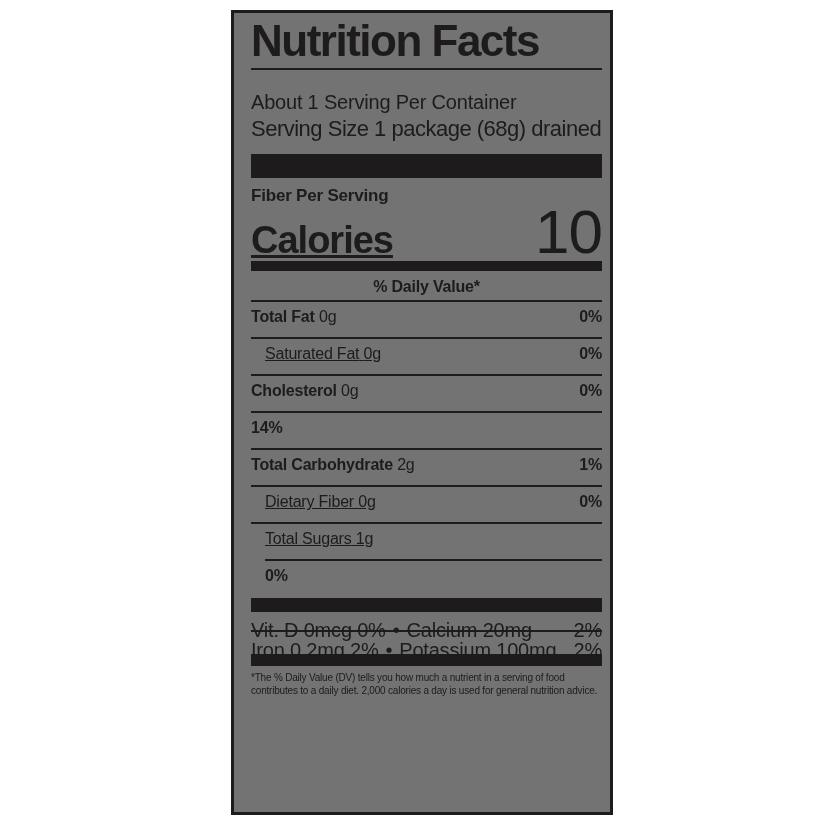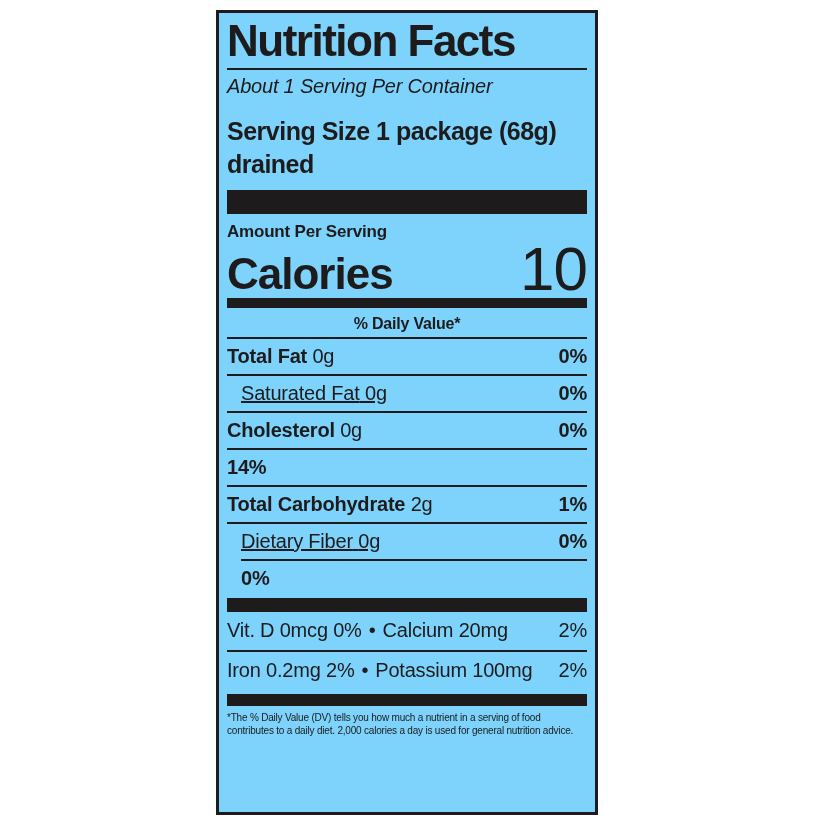--- a/index.html
+++ b/index.html
@@ -5,108 +5,107 @@
   * { box-sizing: border-box; }
   html, body {
     margin: 0; padding: 0;
     width: 824px; height: 824px;
     background: #ffffff;
     font-family: "Liberation Sans", sans-serif;
     color: #1d1b1b;
   }
   .nf-label {
     position: absolute;
-    left: 216px; top: 10px;
+    left: 231px; top: 10px;
     width: 382px; height: 805px;
     border: 3px solid #1d1b1b;
-    background: #7dd3fc;
-    padding: 4px 8px 6px 8px;
+    background: #737373;
+    padding: 4px 8px 6px 17px;
     letter-spacing: -0.2px;
     overflow: hidden;
   }
   .nf-title {
     font-size: 44px;
     font-weight: bold;
     letter-spacing: -1.5px;
     line-height: 1.08;
     padding-bottom: 3px;
     border-bottom: 2px solid #1d1b1b;
     white-space: nowrap;
   }
   .about-line {
     font-size: 20px;
     line-height: 1.28;
-    margin-top: 4px;
-    font-style: italic;
+    margin-top: 20px;
   }
   .serving-line {
-    font-size: 25px;
-    font-weight: bold;
+    font-size: 22px;
+    font-weight: normal;
     letter-spacing: -0.5px;
     line-height: 1.3;
-    margin-top: 16px;
   }
   .bar { background: #1d1b1b; width: 100%; }
   .bar-thick  { height: 24px; margin-top: 10px; }
   .bar-mid    { height: 10px; margin-top: 3px; }
   .bar-protein{ height: 14px; margin-top: 2px; }
   .bar-bottom { height: 12px; margin-top: 2px; }
   .amount-heading {
     font-size: 17px;
     font-weight: bold;
     margin-top: 8px;
     line-height: 1.2;
   }
   .calories-row {
     display: flex;
     justify-content: space-between;
     align-items: flex-end;
     height: 52px;
   }
   .calories-label {
-    font-size: 44px;
+    font-size: 38px;
     font-weight: bold;
     letter-spacing: -1px;
     line-height: 0.95;
+    text-decoration: underline;
   }
   .calories-value {
     font-size: 62px;
     font-weight: normal;
     line-height: 0.82;
     letter-spacing: -1px;
   }
   .dv-header {
     text-align: center;
     font-size: 16px;
     font-weight: bold;
     padding: 7px 0 4px 0;
   }
   .row {
     display: flex;
     justify-content: space-between;
     align-items: baseline;
     border-top: 2px solid #1d1b1b;
     padding: 5px 0 5px 0;
-    font-size: 20px;
+    font-size: 16px;
     line-height: 1.25;
     height: 37px;
   }
   .row .nm b { font-weight: bold; }
   .row .dv { font-weight: bold; }
   .ind1 .nm { padding-left: 14px; text-decoration: underline; }
   .rule-ind { margin-left: 14px; }
   .rule-ind .nm { padding-left: 14px; }
   .it { font-style: italic; }
   .mrow {
     display: flex;
     align-items: baseline;
     padding: 6px 0;
     font-size: 20px;
     line-height: 1.25;
-    height: 40px;
+    height: 20px;
   }
   .mrow .bullet { margin: 0 7px; }
   .mrow .spacer { flex: 1; }
   .m-sep { border-bottom: 2px solid #1d1b1b; }
   .footnote {
     margin-top: 5px;
     font-size: 10px;
     line-height: 1.32;
     letter-spacing: -0.2px;
   }
@@ -116,21 +115,21 @@
 
 <div class="nf-label">
 
   <div class="nf-title">Nutrition Facts</div>
 
   <div class="about-line">About 1 Serving Per Container</div>
   <div class="serving-line">Serving Size 1 package (68g) drained</div>
 
   <div class="bar bar-thick"></div>
 
-  <div class="amount-heading">Amount Per Serving</div>
+  <div class="amount-heading">Fiber Per Serving</div>
 
   <div class="calories-row">
     <span class="calories-label">Calories</span>
     <span class="calories-value">10</span>
   </div>
 
   <div class="bar bar-mid"></div>
 
   <div class="dv-header">% Daily Value*</div>
 
@@ -157,20 +156,24 @@
   <div class="row">
     <span class="nm"><b>Total Carbohydrate</b> <span>2g</span></span>
     <span class="dv">1%</span>
   </div>
 
   <div class="row ind1">
     <span class="nm"><span>Dietary Fiber</span> <span>0g</span></span>
     <span class="dv">0%</span>
   </div>
 
+  <div class="row ind1">
+    <span class="nm"><span>Total Sugars</span> <span>1g</span></span>
+    <span class="dv"></span>
+  </div>
 
   <div class="row rule-ind">
     <span class="dv">0%</span>
   </div>
 
 
   <div class="bar bar-protein"></div>
 
   <div class="mrow m-sep">
     <span>Vit. D 0mcg 0%</span>

